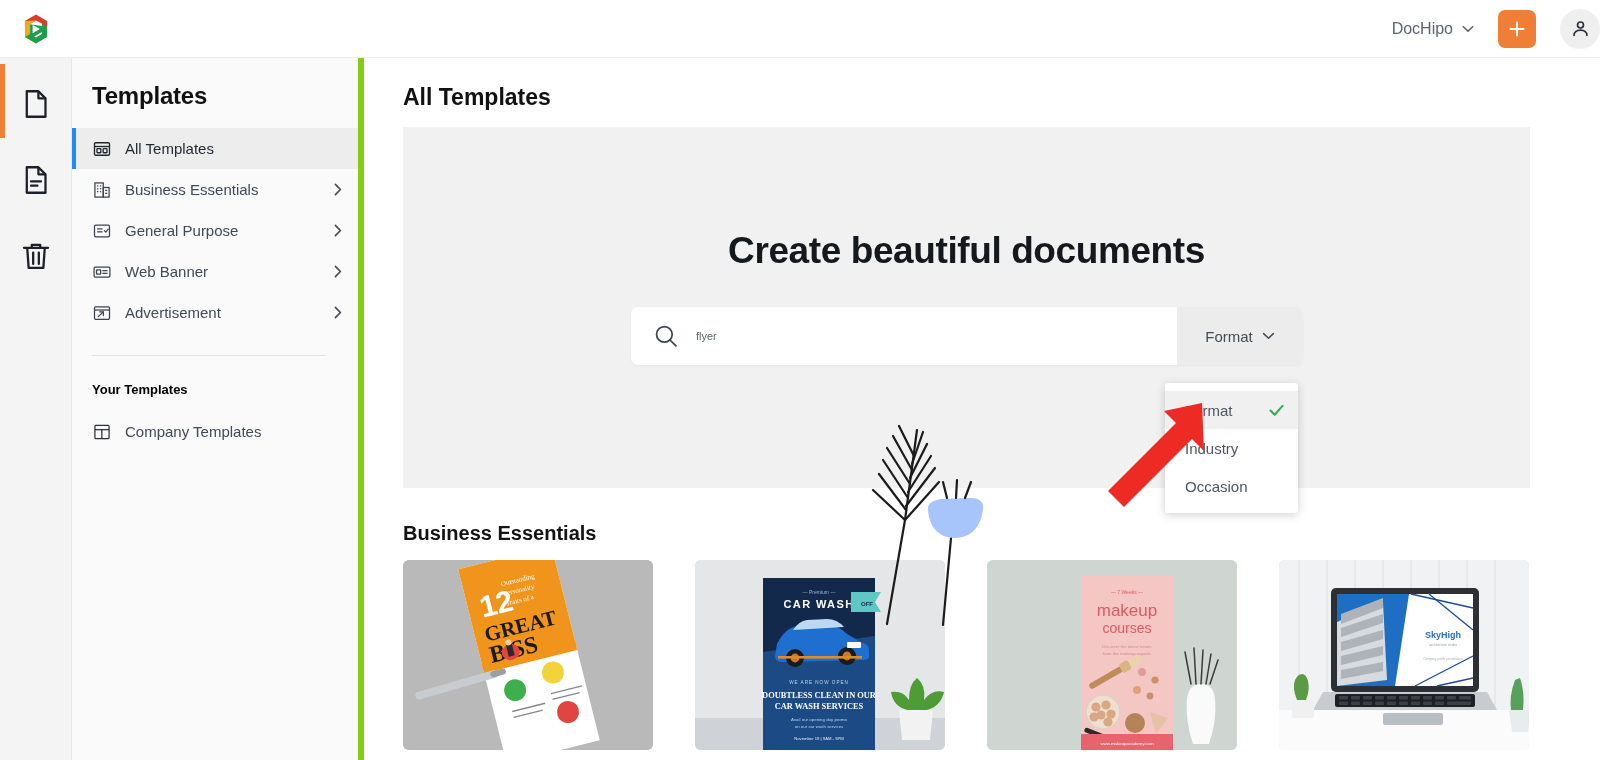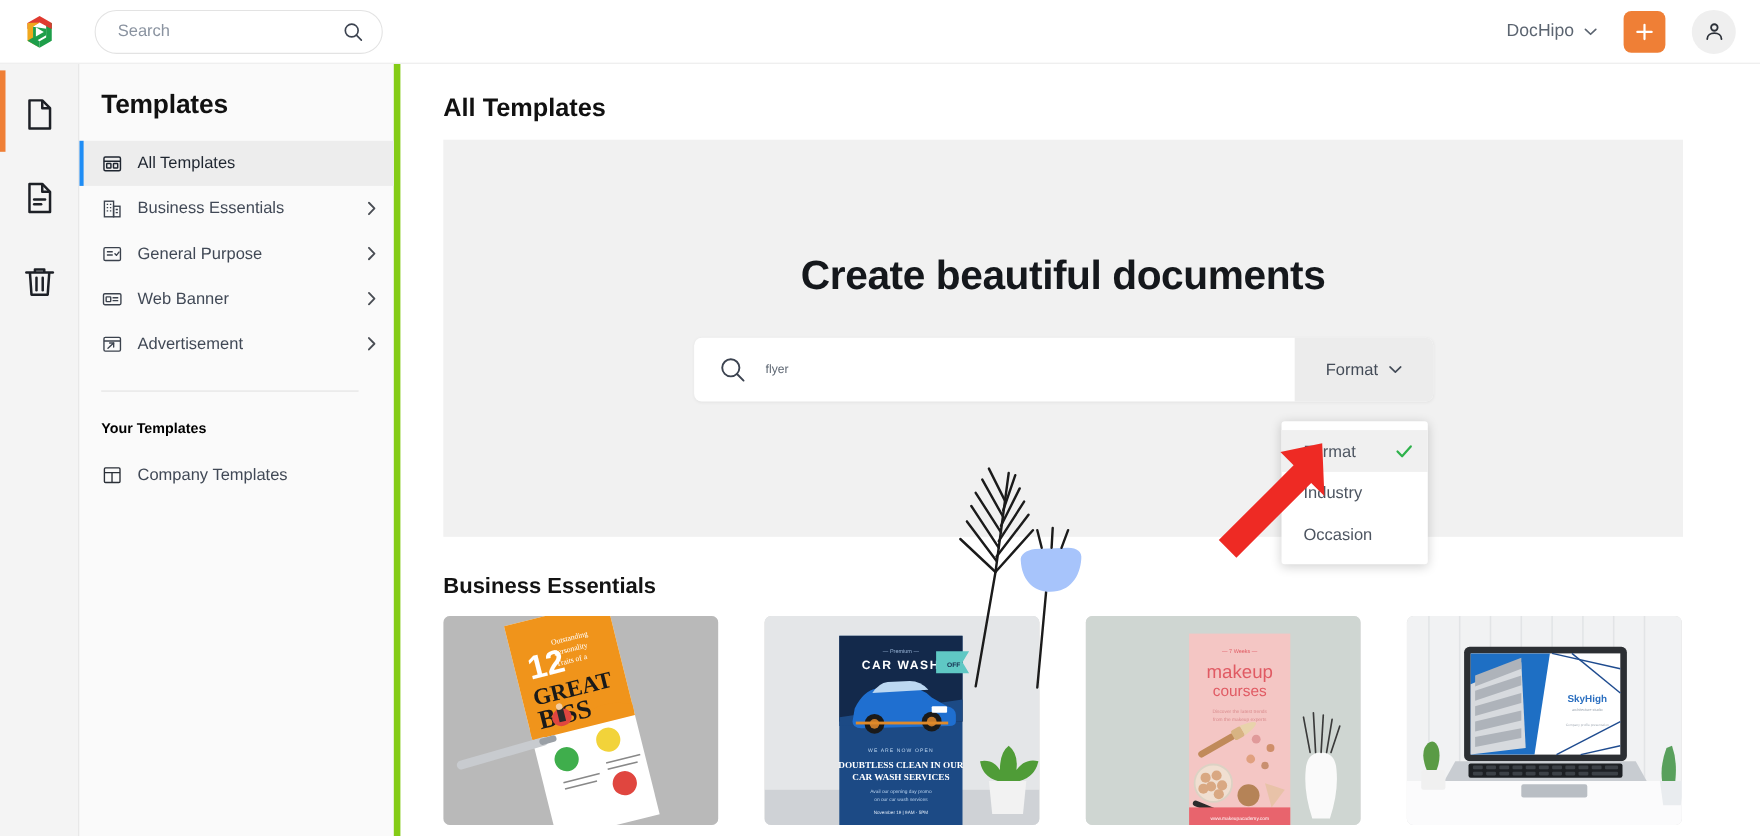--- a/index.html
+++ b/index.html
@@ -39,21 +39,21 @@
     flex: 1; border: none; outline: none;
     font-size: 15px; color: #55606e;
     font-family: "Liberation Sans", sans-serif;
     background: transparent;
   }
   .searchbox input::placeholder { color: #8a93a0; }
   .mag { width: 20px; height: 20px; flex: none; }
 
   .topbar-right {
     margin-left: auto; display: flex; align-items: center;
-    gap: 24px; padding-right: 22px;
+    gap: 24px; 
   }
   .brand-menu {
     display: flex; align-items: center; gap: 9px;
     font-size: 16px; color: #5b6470; cursor: pointer;
   }
   .chev { width: 12px; height: 8px; }
   .plus-btn {
     width: 38px; height: 38px; border-radius: 7px;
     background: #ef7f36; color: #fff;
     display: flex; align-items: center; justify-content: center;
@@ -224,27 +224,20 @@
         <path d="M20 3 L33 10.5 L33 17 L20 10 L7 17 L7 10.5 Z" fill="#e03a30"></path>
         <path d="M33 10.5 L33 29.5 L20 37 L20 30 L27 26 L27 14 Z" fill="#1e9e4a"></path>
         <path d="M7 10.5 L7 29.5 L20 37 L13 31.5 L13 14.5 L20 10 Z" fill="#f0a81e"></path>
         <path d="M33 10.5 L33 17 L27 14 Z" fill="#e03a30"></path>
         <path d="M7 29.5 L20 37 L20 30 L13 26 Z" fill="#1e9e4a"></path>
         <path d="M13 14.5 L13 31.5 L20 27.5 L27 23.5 L27 16.5 Z" fill="#1e9e4a"></path>
         <path d="M16 15 L16 25 L24.5 20 Z" fill="#ffffff"></path>
       </svg>
     </div>
 
-    <div class="searchbox">
-      <input type="text" placeholder="Search" style="">
-      <svg class="mag" viewBox="0 0 24 24" fill="none" stroke="#3c4350" stroke-width="1.8">
-        <circle cx="10.5" cy="10.5" r="7"></circle>
-          <line x1="15.6" y1="15.6" x2="21" y2="21" stroke-linecap="round"></line>
-      </svg>
-    </div>
 
     <div class="topbar-right">
       <div class="brand-menu">
         <span>DocHipo</span>
         <svg class="chev" viewBox="0 0 14 9" fill="none" stroke="#5b6470" stroke-width="1.8">
           <polyline points="1.5,1.8 7,7 12.5,1.8" stroke-linecap="round" stroke-linejoin="round"></polyline>
         </svg>
       </div>
 
       <div class="plus-btn">

